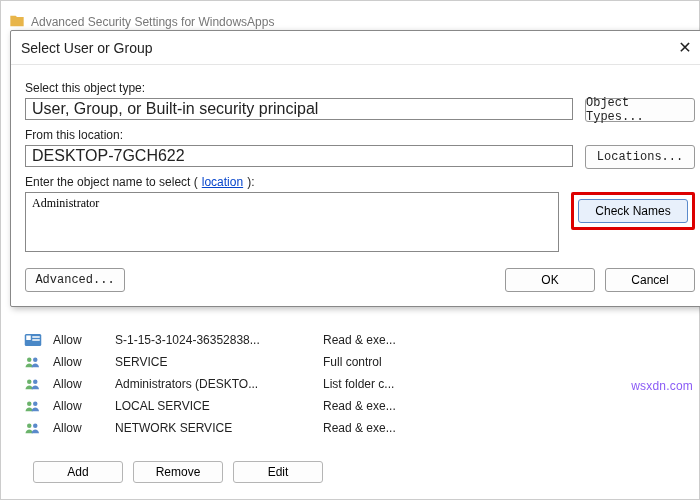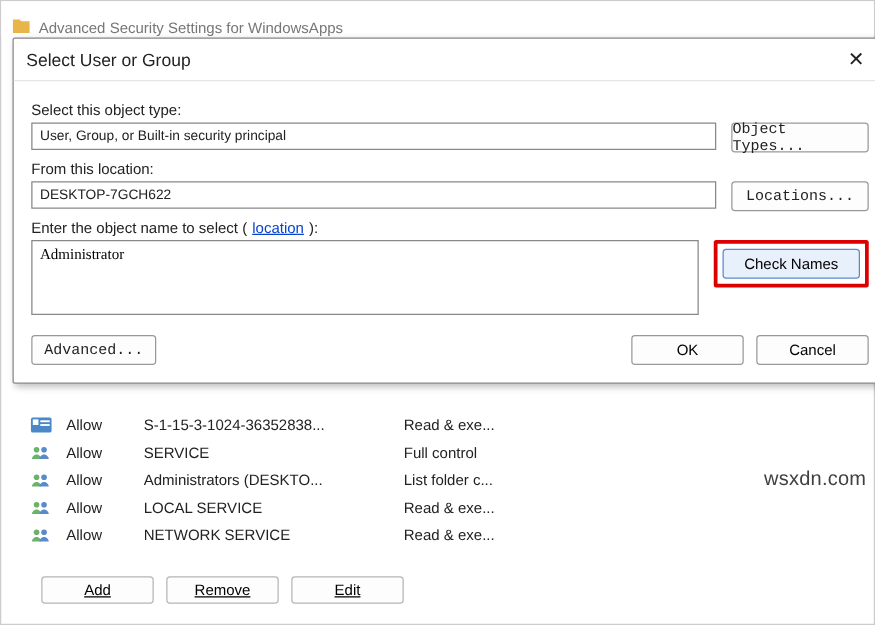--- a/index.html
+++ b/index.html
@@ -15,44 +15,44 @@
 .right-strip { position:absolute; right:0; top:210px; width:60px; font-size:12px; color:#333; white-space:nowrap; }
 
 .acl-table { position:absolute; left:20px; right:20px; top:328px; }
 .acl-row { display:flex; align-items:center; height:22px; gap:8px; font-size:12px; color:#222; }
 .acl-row .c-icon { width:24px; display:flex; justify-content:center; }
 .acl-row .c-type { width:54px; }
 .acl-row .c-prin { width:200px; white-space:nowrap; overflow:hidden; text-overflow:ellipsis; }
 .acl-row .c-acc  { width:110px; white-space:nowrap; overflow:hidden; text-overflow:ellipsis; }
 
 .bottom-buttons { position:absolute; left:32px; bottom:16px; display:flex; gap:10px; }
-.bottom-buttons button { width:90px; height:22px; background:#fdfdfd; border:1px solid #b5b5b5; border-radius:3px; font-size:12px;text-decoration:underline; }
+.bottom-buttons button { width:90px; height:22px; background:#fdfdfd; border:1px solid #b5b5b5; border-radius:3px; font-size:12px; }
 
 .dialog { position:absolute; left:10px; top:30px; width:700px; background:#fff; border:1px solid #888; box-shadow:2px 2px 6px rgba(0,0,0,0.25); border-radius:2px; }
 .dialog-titlebar { height:34px; display:flex; align-items:center; justify-content:space-between; padding:0 10px; border-bottom:1px solid #e5e5e5; }
 .dialog-title { font-size:14px; color:#222; }
 .close-x { font-size:16px; width:28px; text-align:center; cursor:pointer; }
 
 .dialog-body { padding:10px 14px 14px; }
 .field-label { font-size:12px; margin:6px 0 3px; color:#222; display:flex; gap:4px; align-items:baseline;}
 .row { display:flex; gap:12px; align-items:flex-start; }
-.textbox { flex:1; background:#fff; border:1px solid #888; padding:3px 6px; height:22px; font-size:11px; display:flex; align-items:center; }
+.textbox { flex:1; background:#fff; border:1px solid #888; padding:3px 6px; height:22px; font-size:16px; display:flex; align-items:center; }
 .winbtn { width:110px; height:24px; background:#fdfdfd; border:1px solid #999; border-radius:3px; font-size:12px; display:flex; align-items:center; justify-content:center;font-family:Liberation Mono, monospace; }
 
 .obj-name-area { flex:1; height:60px; border:1px solid #888; padding:3px 6px; font-size:12px; font-family:Liberation Serif, serif; resize:none; }
 .check-names { width:110px; height:24px; background:#e8f0fb; border:1px solid #5a8acb; border-radius:3px; font-size:12px; }
 .red-hi { border:3px solid #d00; padding:4px; display:inline-flex; border-radius:2px; }
 
 .link { color:#0645cc; text-decoration:underline; cursor:pointer; }
 
 .dialog-footer { display:flex; justify-content:space-between; margin-top:16px; }
 .ok-cancel { display:flex; gap:10px; }
 .ok-cancel button { width:90px; height:24px; background:#fdfdfd; border:1px solid #999; border-radius:3px; font-size:12px; }
 
-.watermark { position:absolute; right:6px; bottom:106px; font-size:16px; color:#404040; letter-spacing:0.2px; }
+.watermark { position:absolute; right:6px; bottom:106px; font-size:12px; color:#8b5cf6; letter-spacing:0.2px; }
 </style>
 </head>
 <body>
 
 <div class="bg-tabs">
   <div style="flex:1"></div>
   <div class="bg-tab">
     <span>
       <svg width="12" height="12" viewBox="0 0 24 24">
           <path fill="#e8b54a" d="M10 4H2v16h20V6H12l-2-2z"></path>

